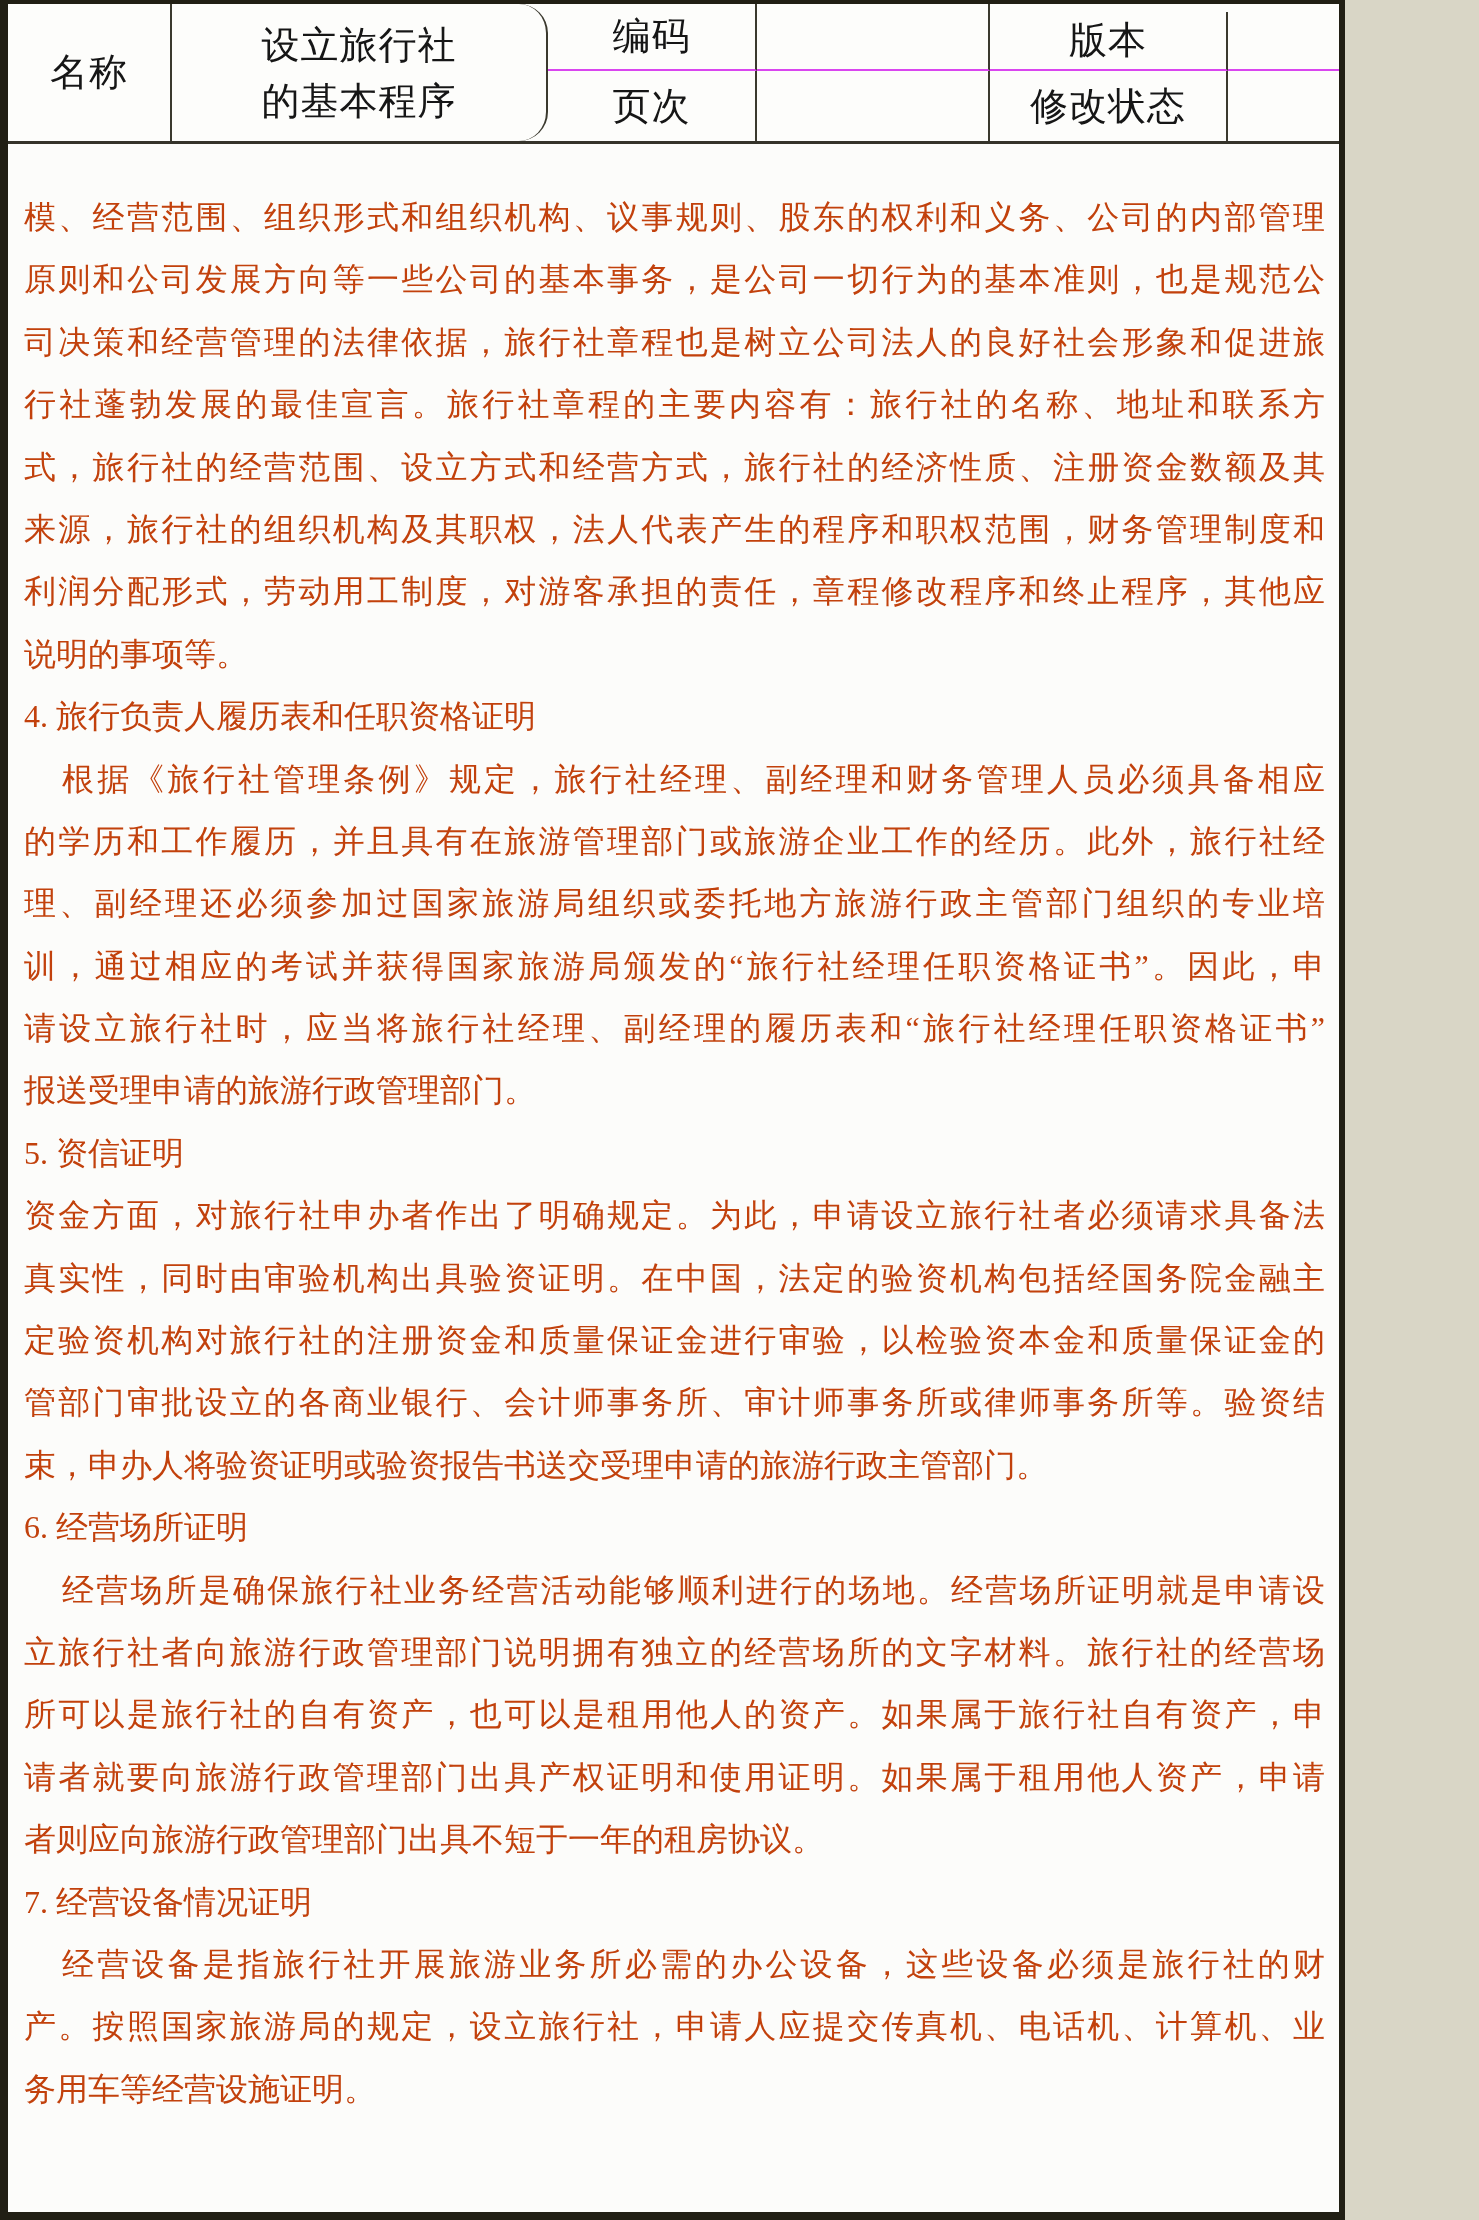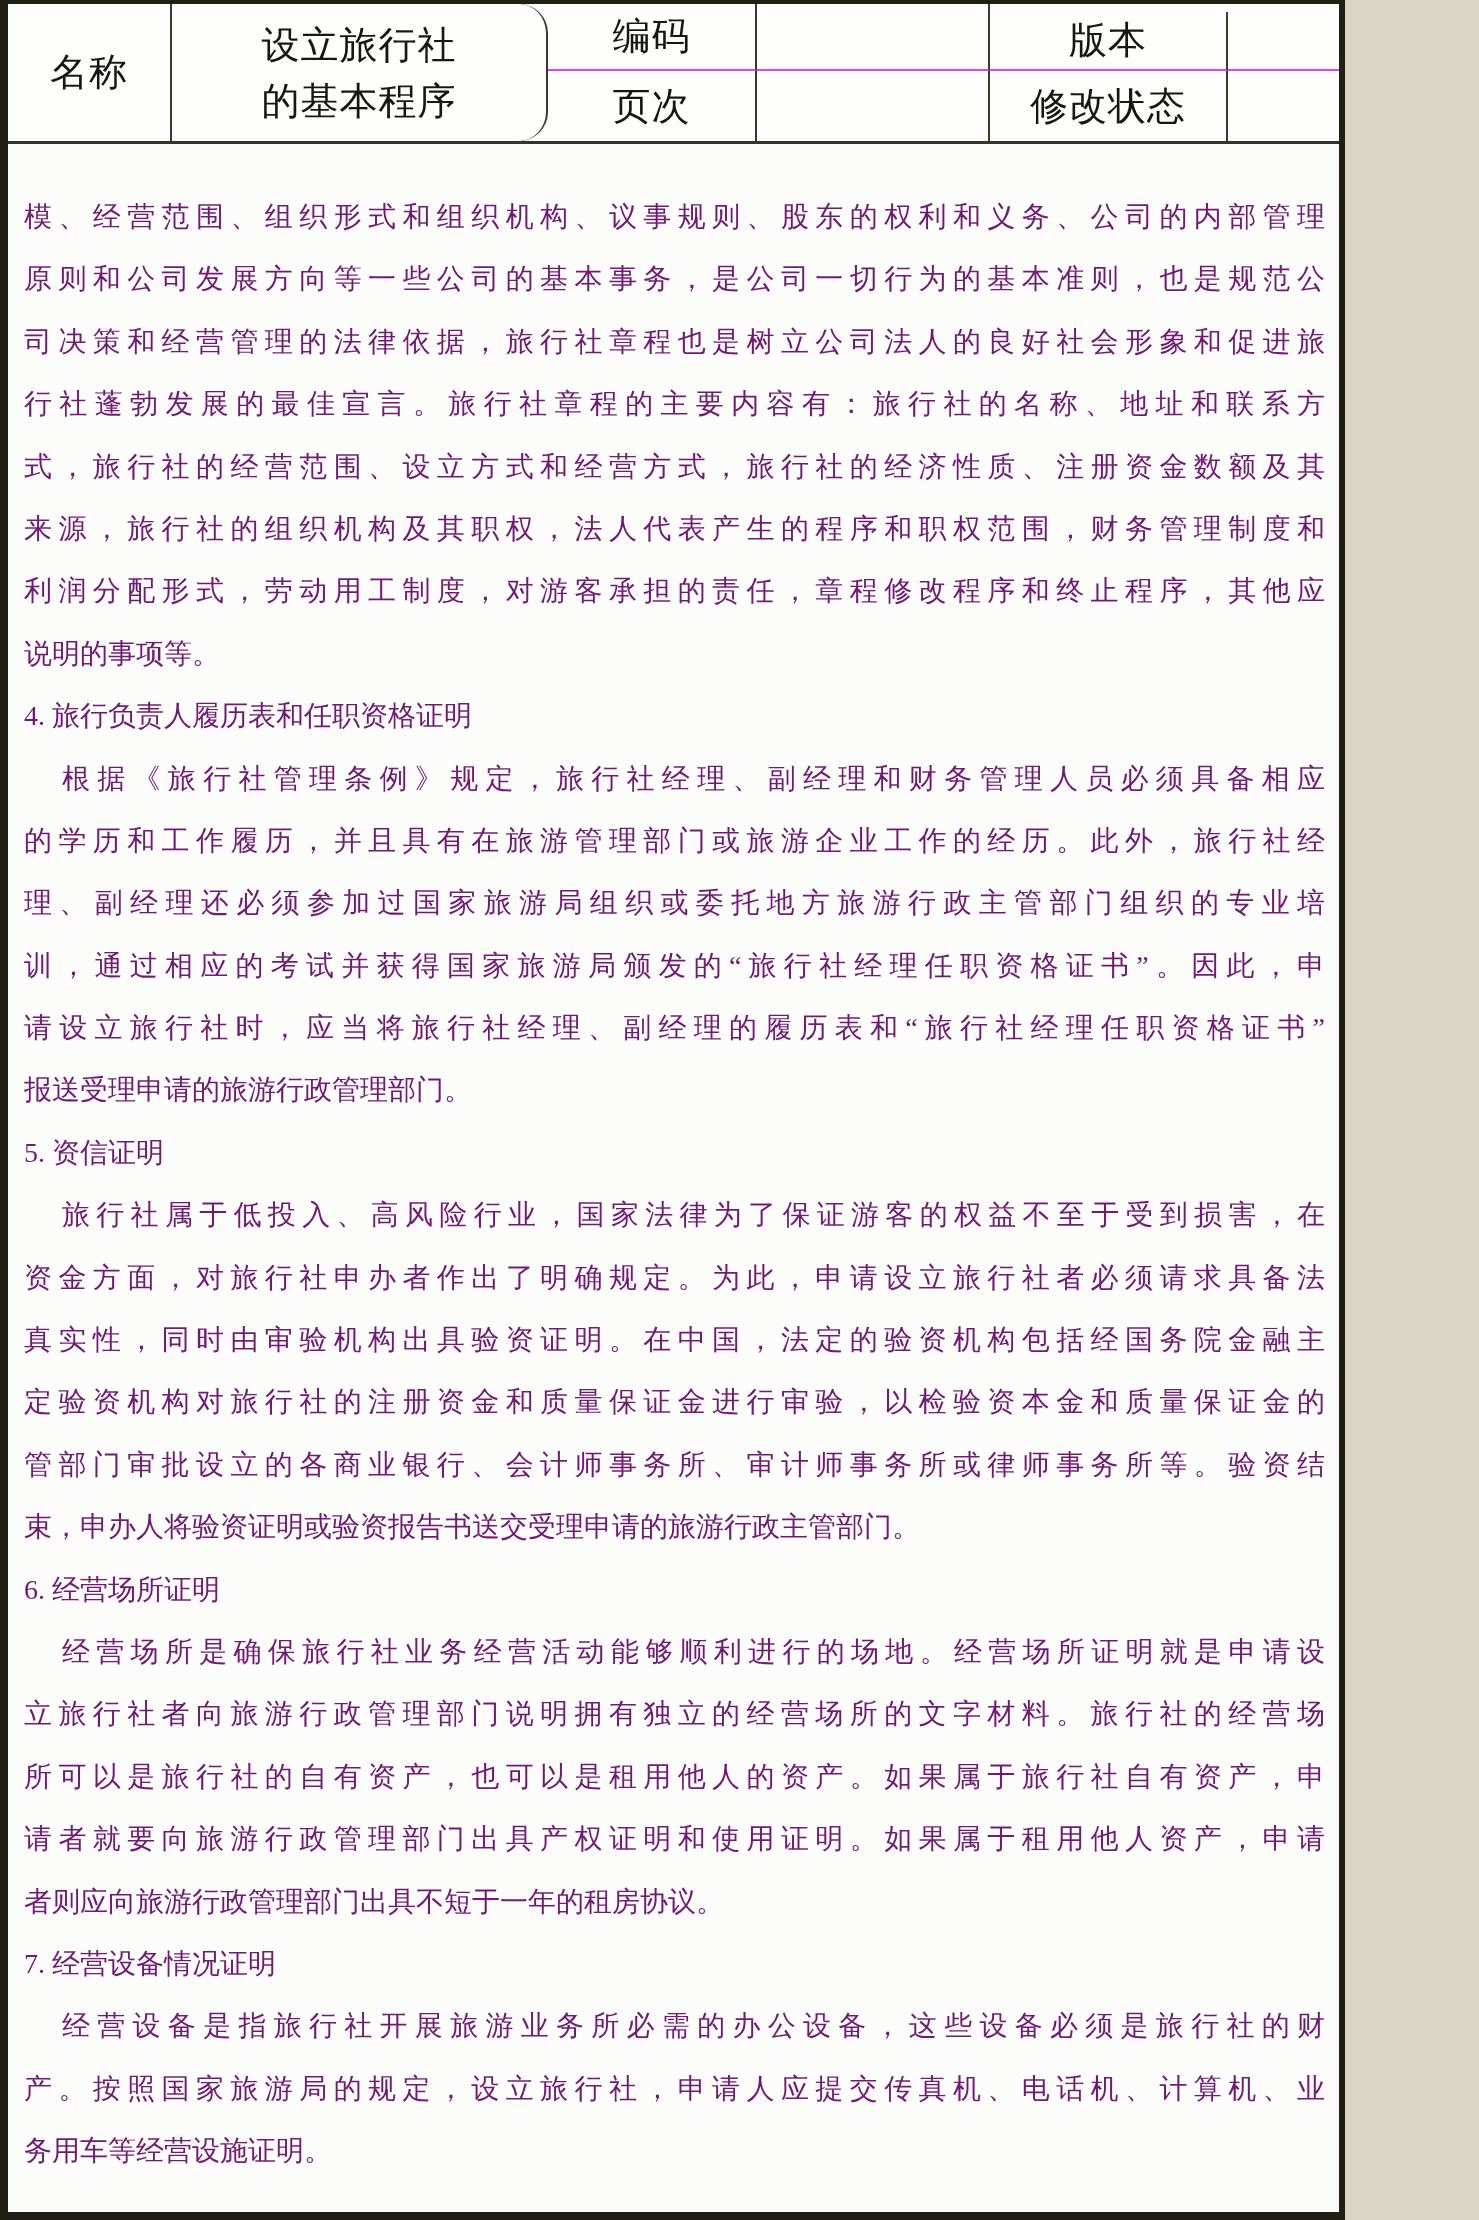--- a/index.html
+++ b/index.html
@@ -48,22 +48,22 @@
     position: absolute;
     left: 0; right: 0;
     top: 140px;
     bottom: 0;
     padding: 42px 14px 0 16px;
     box-sizing: border-box;
   }
   .line {
     height: 62.4px;
     line-height: 62.4px;
-    font-size: 28px;
-    color: #701a75;
+    font-size: 32px;
+    color: #c2410c;
     overflow: hidden;
   }
   .line.fill { text-align: justify; text-align-last: justify; }
   .line.indent { text-indent: 38px; }
 </style>
 </head>
 <body>
 
 <div class="page">
 
@@ -111,21 +111,20 @@
       <div class="line fill">利润分配形式，劳动用工制度，对游客承担的责任，章程修改程序和终止程序，其他应</div>
       <div class="line">说明的事项等。</div>
       <div class="line">4. 旅行负责人履历表和任职资格证明</div>
       <div class="line fill indent">根据《旅行社管理条例》规定，旅行社经理、副经理和财务管理人员必须具备相应</div>
       <div class="line fill">的学历和工作履历，并且具有在旅游管理部门或旅游企业工作的经历。此外，旅行社经</div>
       <div class="line fill">理、副经理还必须参加过国家旅游局组织或委托地方旅游行政主管部门组织的专业培</div>
       <div class="line fill">训，通过相应的考试并获得国家旅游局颁发的“旅行社经理任职资格证书”。因此，申</div>
       <div class="line fill">请设立旅行社时，应当将旅行社经理、副经理的履历表和“旅行社经理任职资格证书”</div>
       <div class="line">报送受理申请的旅游行政管理部门。</div>
       <div class="line">5. 资信证明</div>
-      <div class="line fill indent">旅行社属于低投入、高风险行业，国家法律为了保证游客的权益不至于受到损害，在</div>
       <div class="line fill">资金方面，对旅行社申办者作出了明确规定。为此，申请设立旅行社者必须请求具备法</div>
       <div class="line fill">真实性，同时由审验机构出具验资证明。在中国，法定的验资机构包括经国务院金融主</div>
       <div class="line fill">定验资机构对旅行社的注册资金和质量保证金进行审验，以检验资本金和质量保证金的</div>
       <div class="line fill">管部门审批设立的各商业银行、会计师事务所、审计师事务所或律师事务所等。验资结</div>
       <div class="line">束，申办人将验资证明或验资报告书送交受理申请的旅游行政主管部门。</div>
       <div class="line">6. 经营场所证明</div>
       <div class="line fill indent">经营场所是确保旅行社业务经营活动能够顺利进行的场地。经营场所证明就是申请设</div>
       <div class="line fill">立旅行社者向旅游行政管理部门说明拥有独立的经营场所的文字材料。旅行社的经营场</div>
       <div class="line fill">所可以是旅行社的自有资产，也可以是租用他人的资产。如果属于旅行社自有资产，申</div>
       <div class="line fill">请者就要向旅游行政管理部门出具产权证明和使用证明。如果属于租用他人资产，申请</div>

